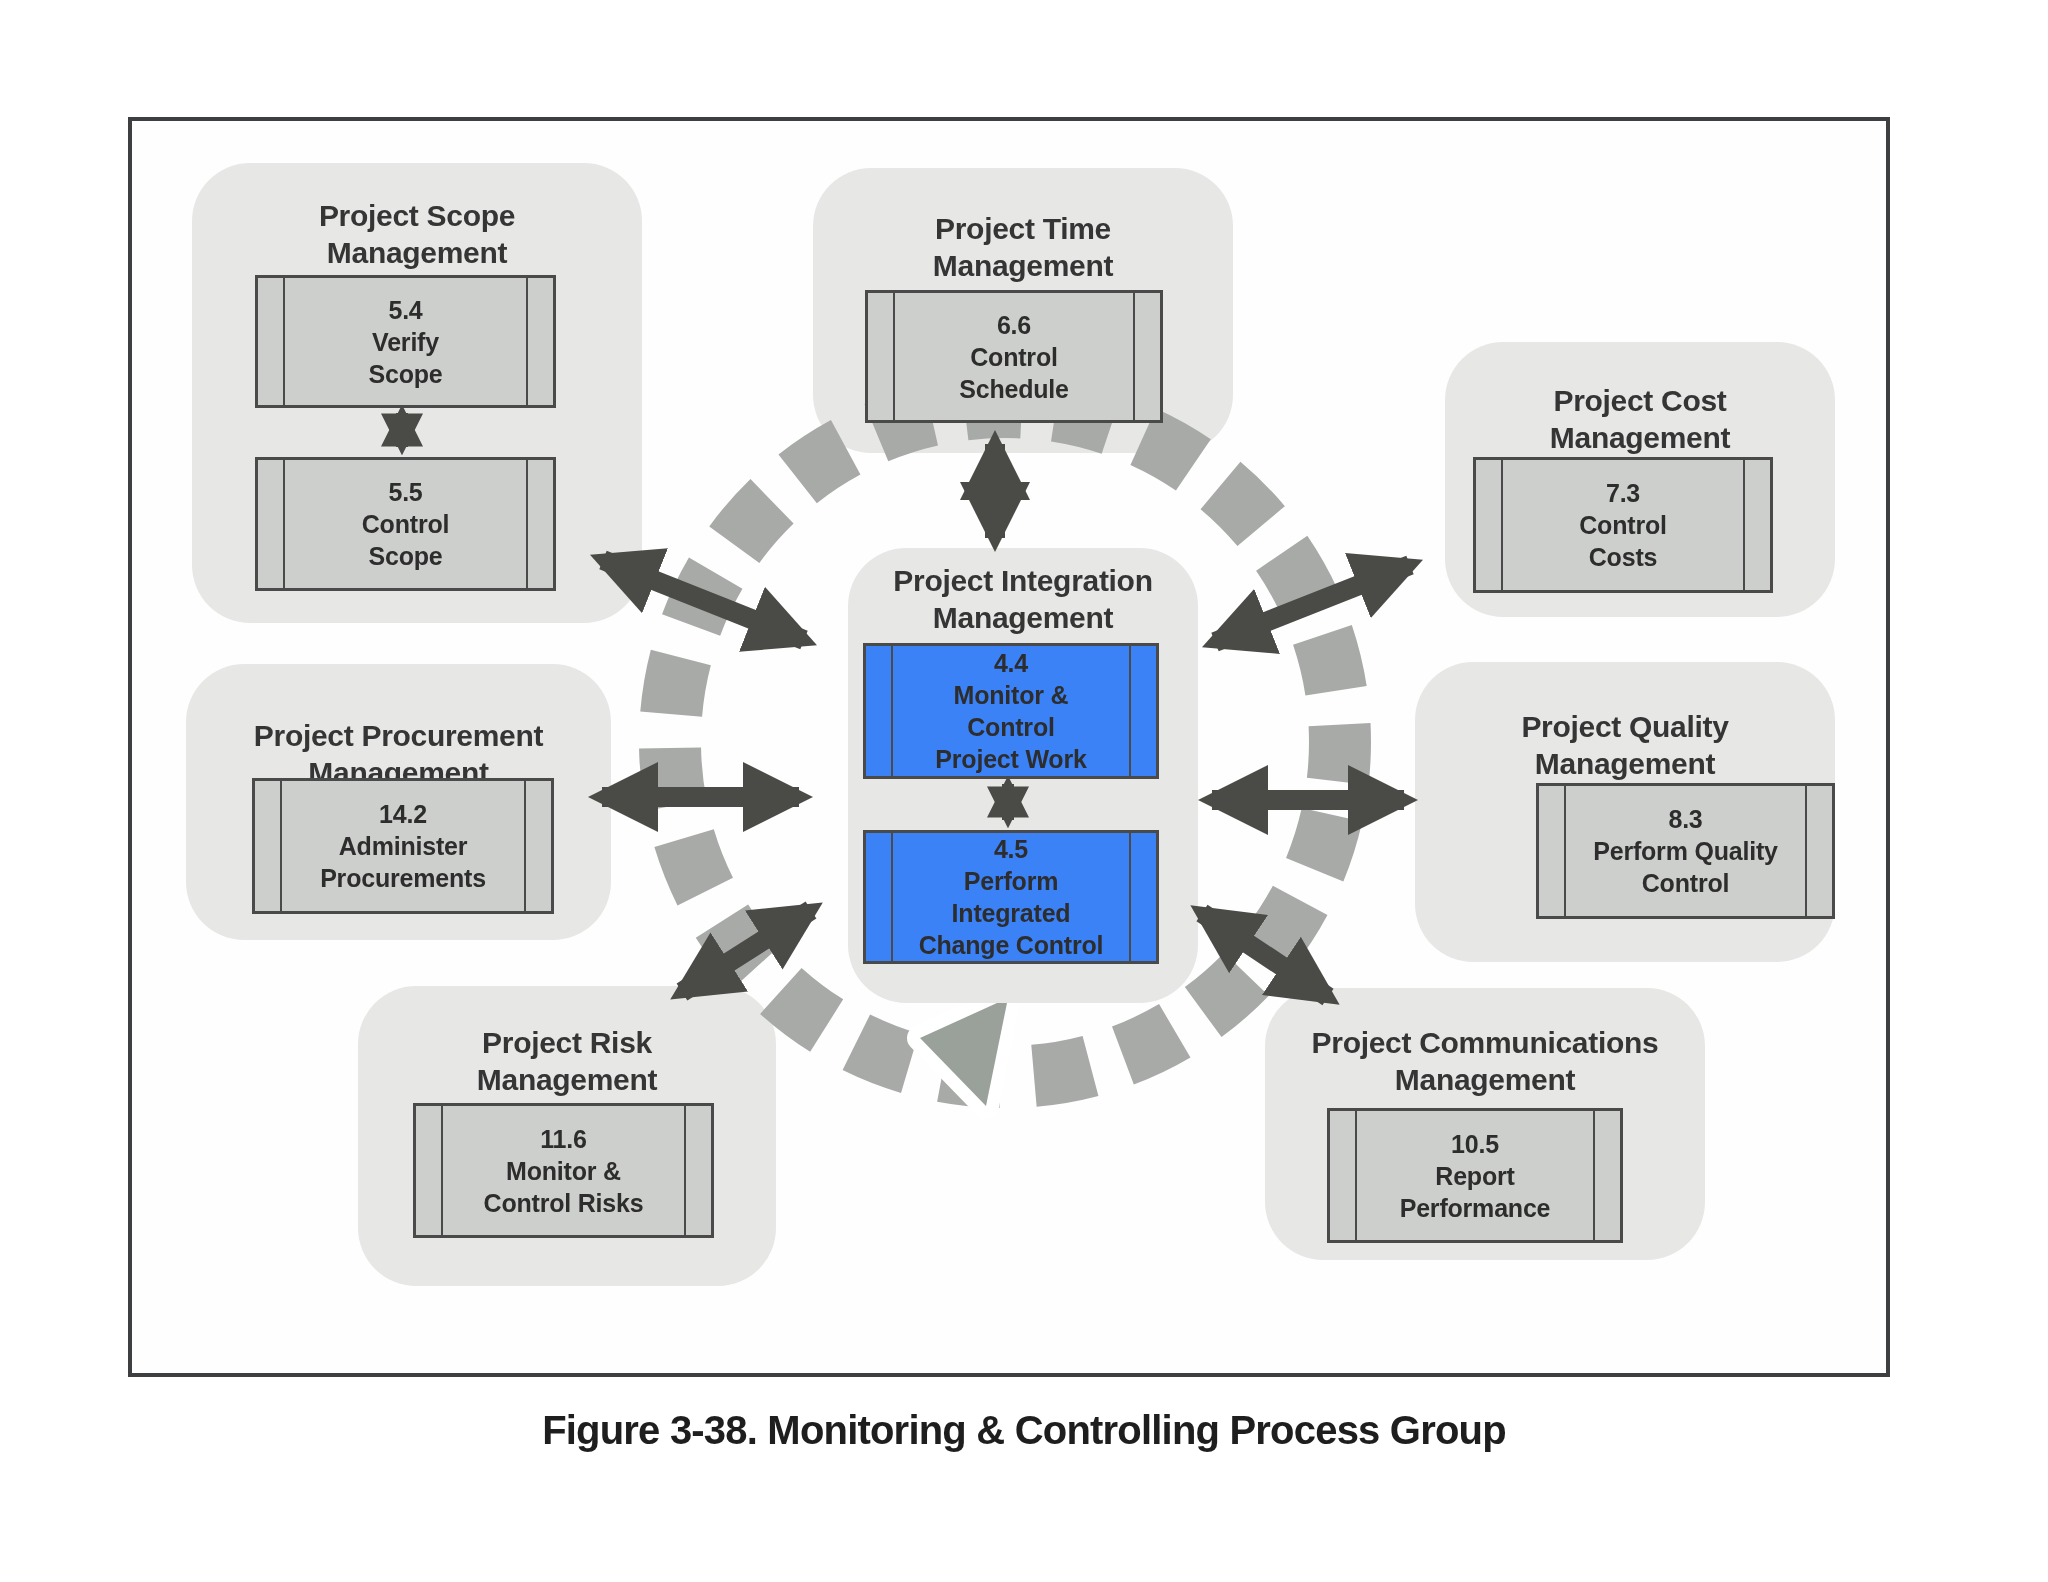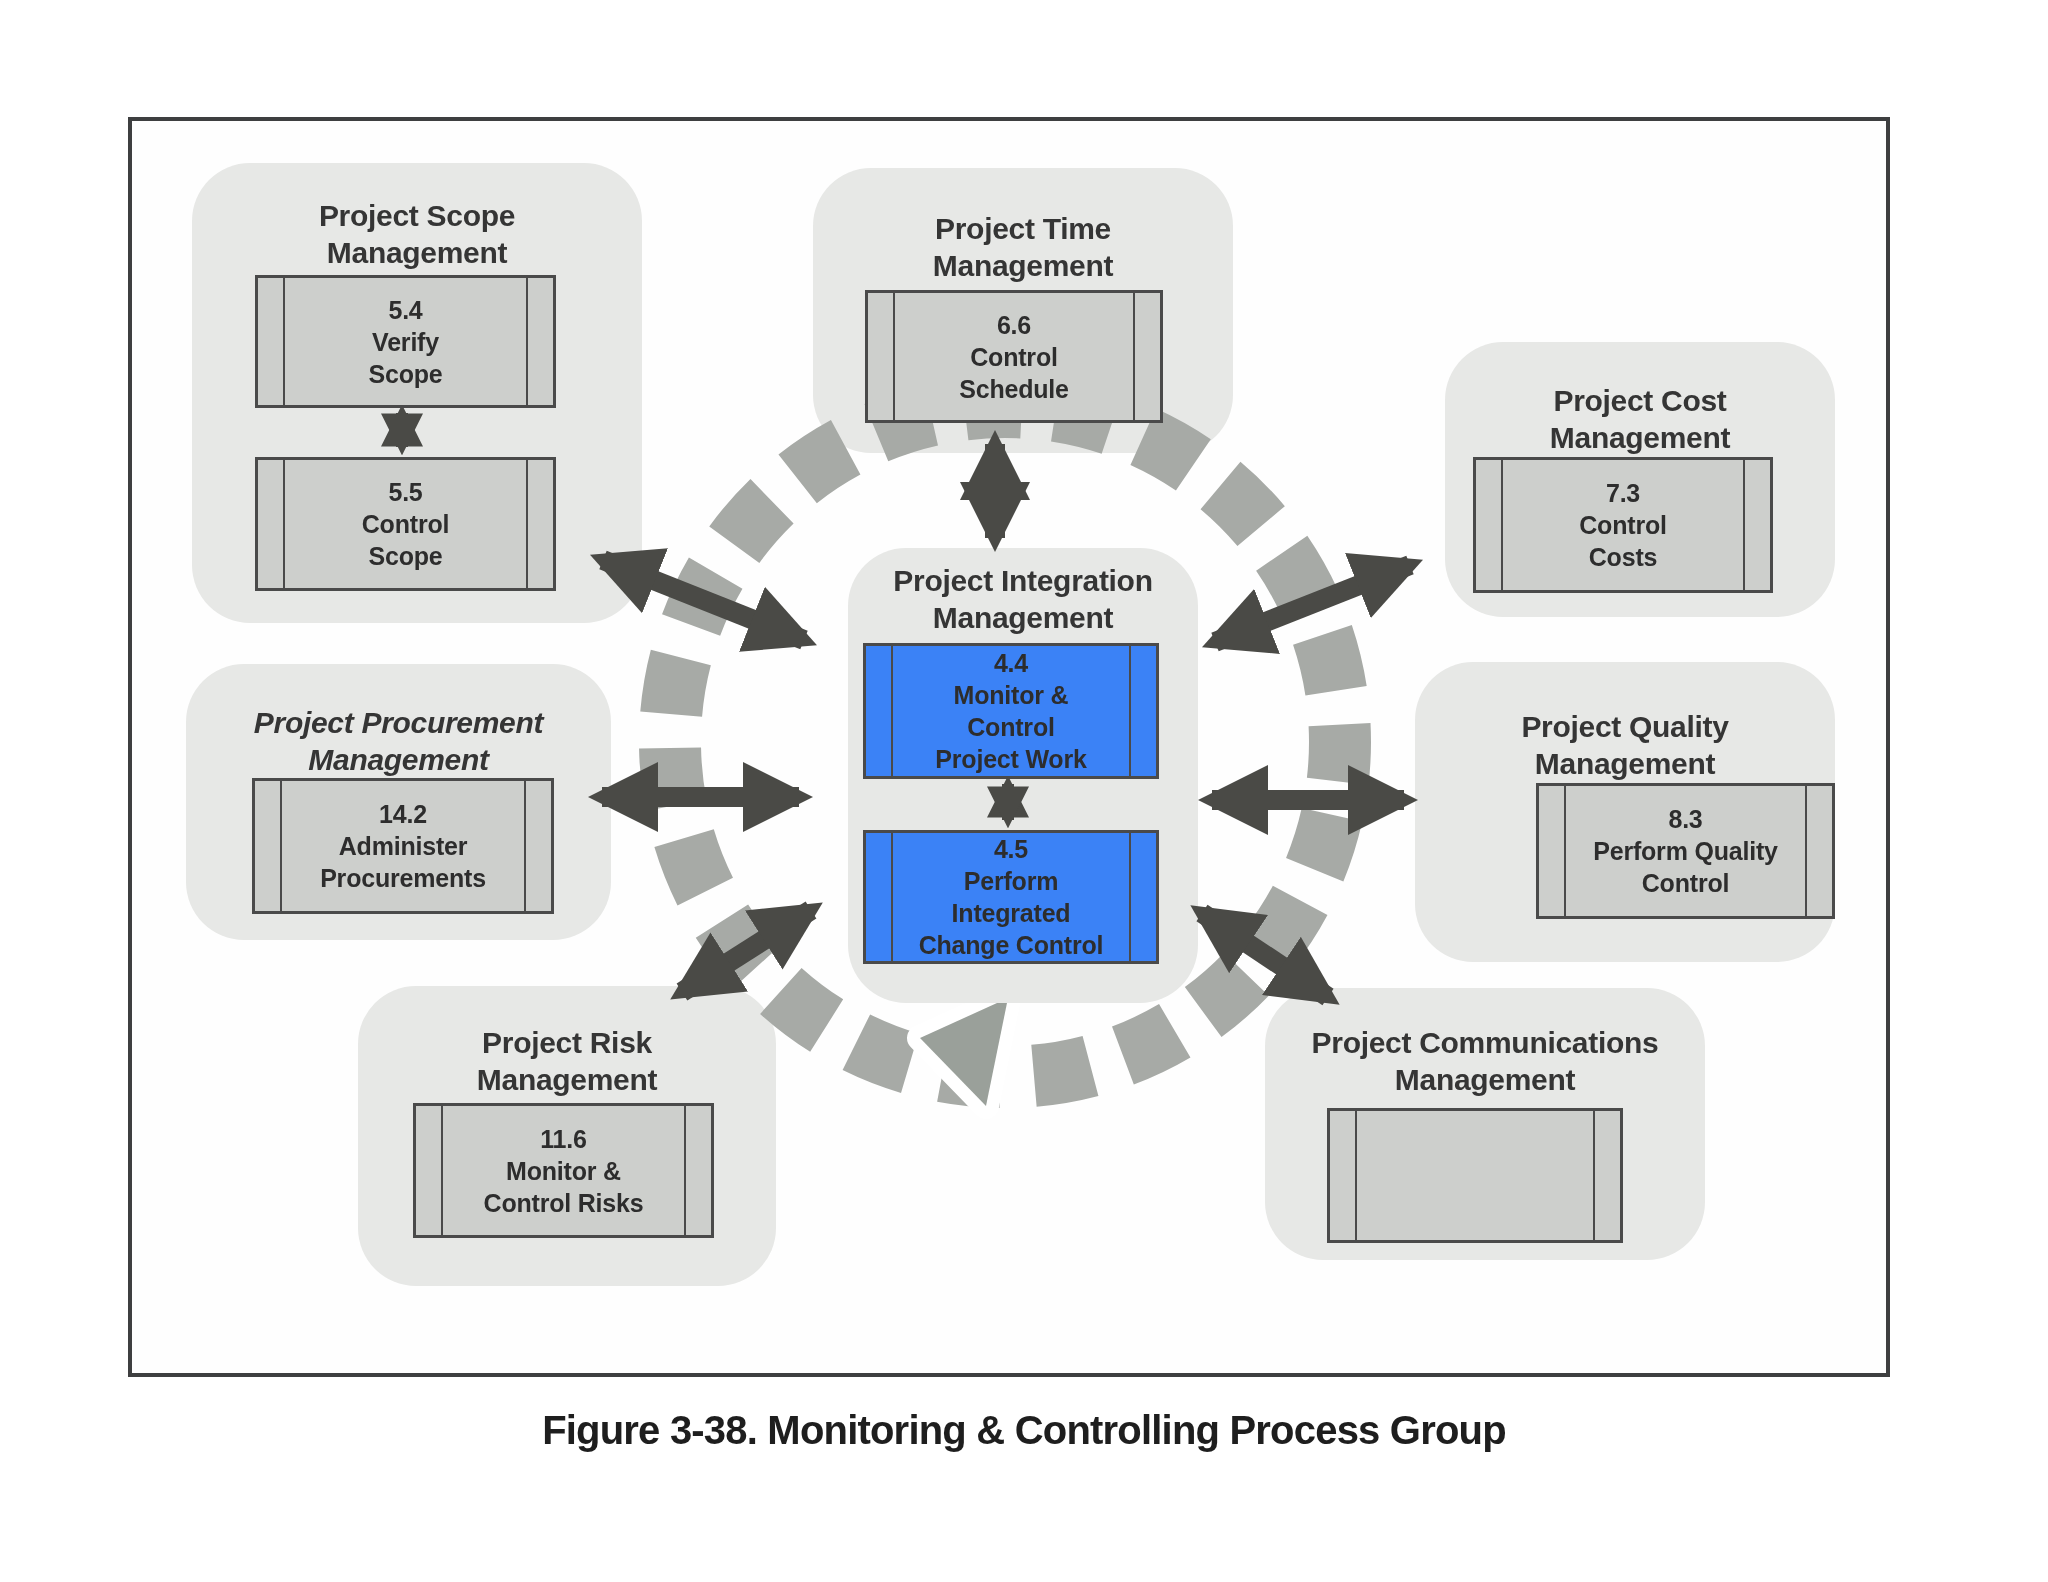--- a/index.html
+++ b/index.html
@@ -22,21 +22,21 @@
   .card-time .card-title{padding-top:42px;}
   .card-cost{left:1445px;top:342px;width:390px;height:275px;}
   .card-cost .card-title{padding-top:40px;}
   .card-quality{left:1415px;top:662px;width:420px;height:300px;}
   .card-quality .card-title{padding-top:46px;text-align:right;}
   .card-comms{left:1265px;top:988px;width:440px;height:272px;}
   .card-comms .card-title{padding-top:36px;}
   .card-risk{left:358px;top:986px;width:418px;height:300px;}
   .card-risk .card-title{padding-top:38px;}
   .card-proc{left:186px;top:664px;width:425px;height:276px;}
-  .card-proc .card-title{padding-top:40px;font-style:italic;}
+  .card-proc .card-title{padding-top:53px;}
   .card-center{left:848px;top:548px;width:350px;height:455px;z-index:3;}
   .card-center .card-title{padding-top:14px;}
 
   
   svg.ring-layer{position:absolute;left:0;top:0;z-index:2;}
   svg.arrow-layer{position:absolute;left:0;top:0;z-index:4;}
 
   
   .pbox{position:absolute;background:#cdcfcc;border:3px solid #4a4a4a;z-index:5;
         display:flex;align-items:center;justify-content:center;}
@@ -188,20 +188,25 @@
     <div class="side r"></div>
     <div class="ptext">
       <span>8.3</span>
       <span>Perform Quality</span>
       <span>Control</span>
     </div>
   </div>
   <div class="pbox box-105">
     <div class="side l"></div>
     <div class="side r"></div>
+    <div class="ptext">
+      <span>10.5</span>
+      <span>Report</span>
+      <span>Performance</span>
+    </div>
   </div>
   <div class="pbox box-116">
     <div class="side l"></div>
     <div class="side r"></div>
     <div class="ptext">
       <span>11.6</span>
       <span>Monitor &amp;</span>
       <span>Control Risks</span>
     </div>
   </div>

